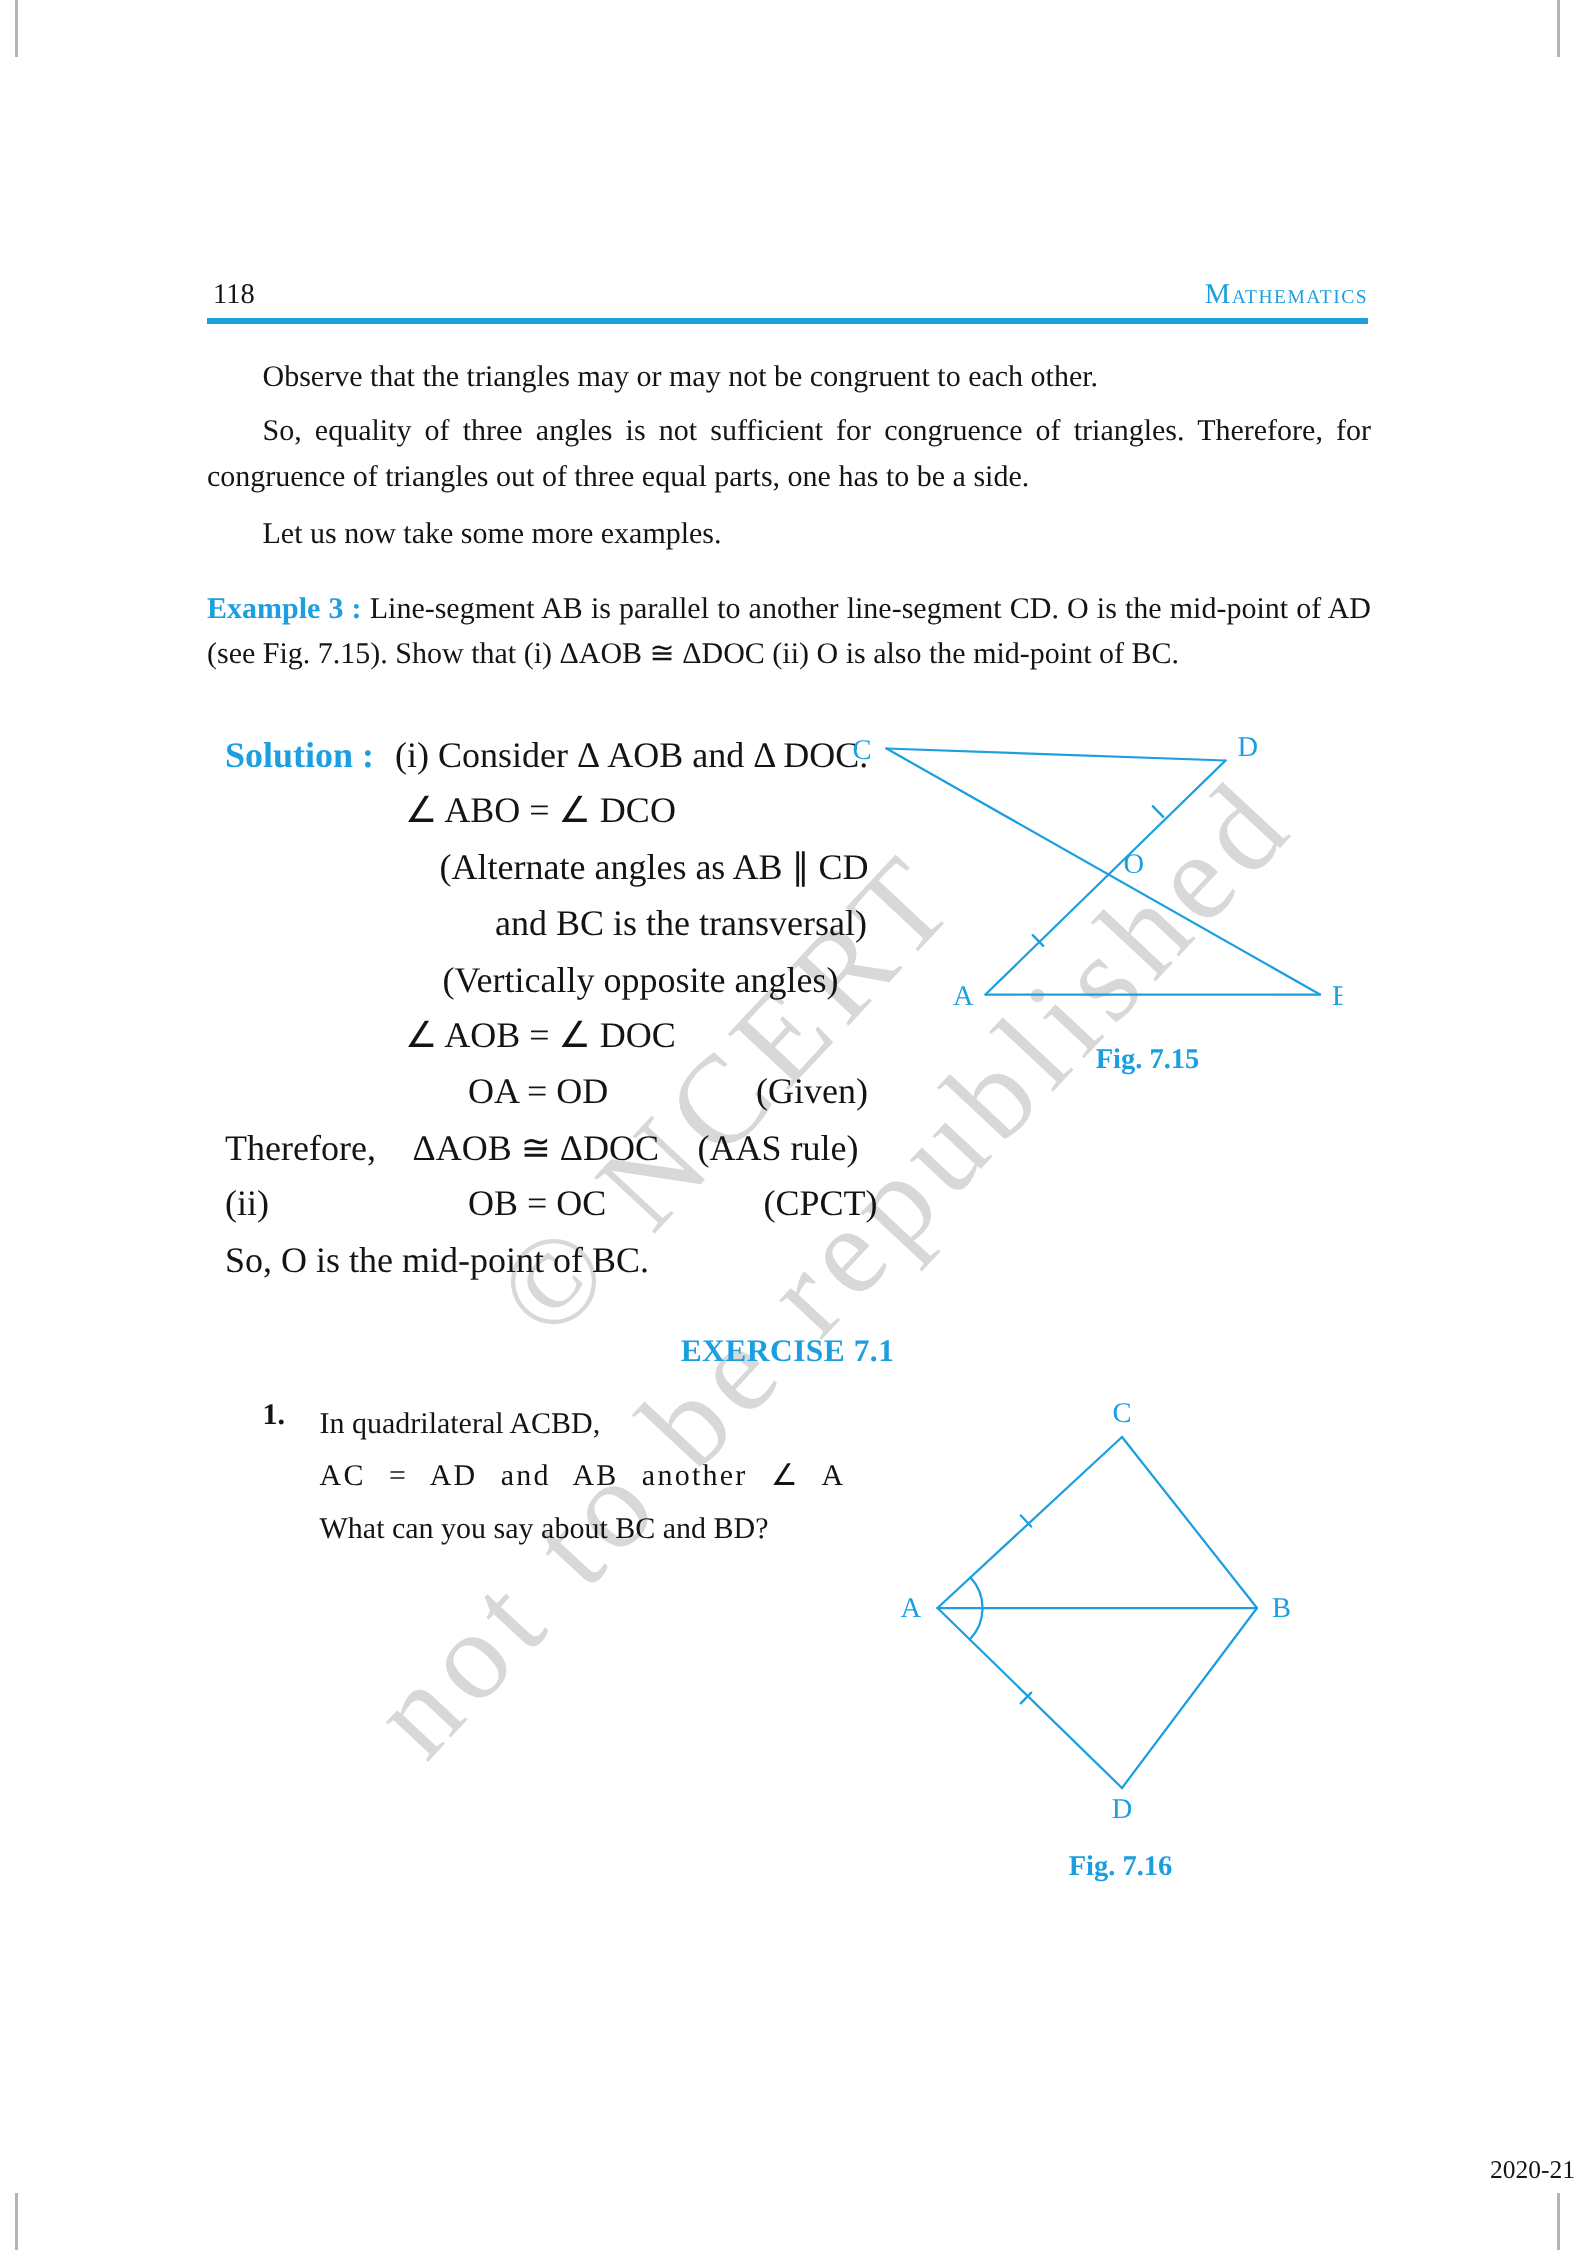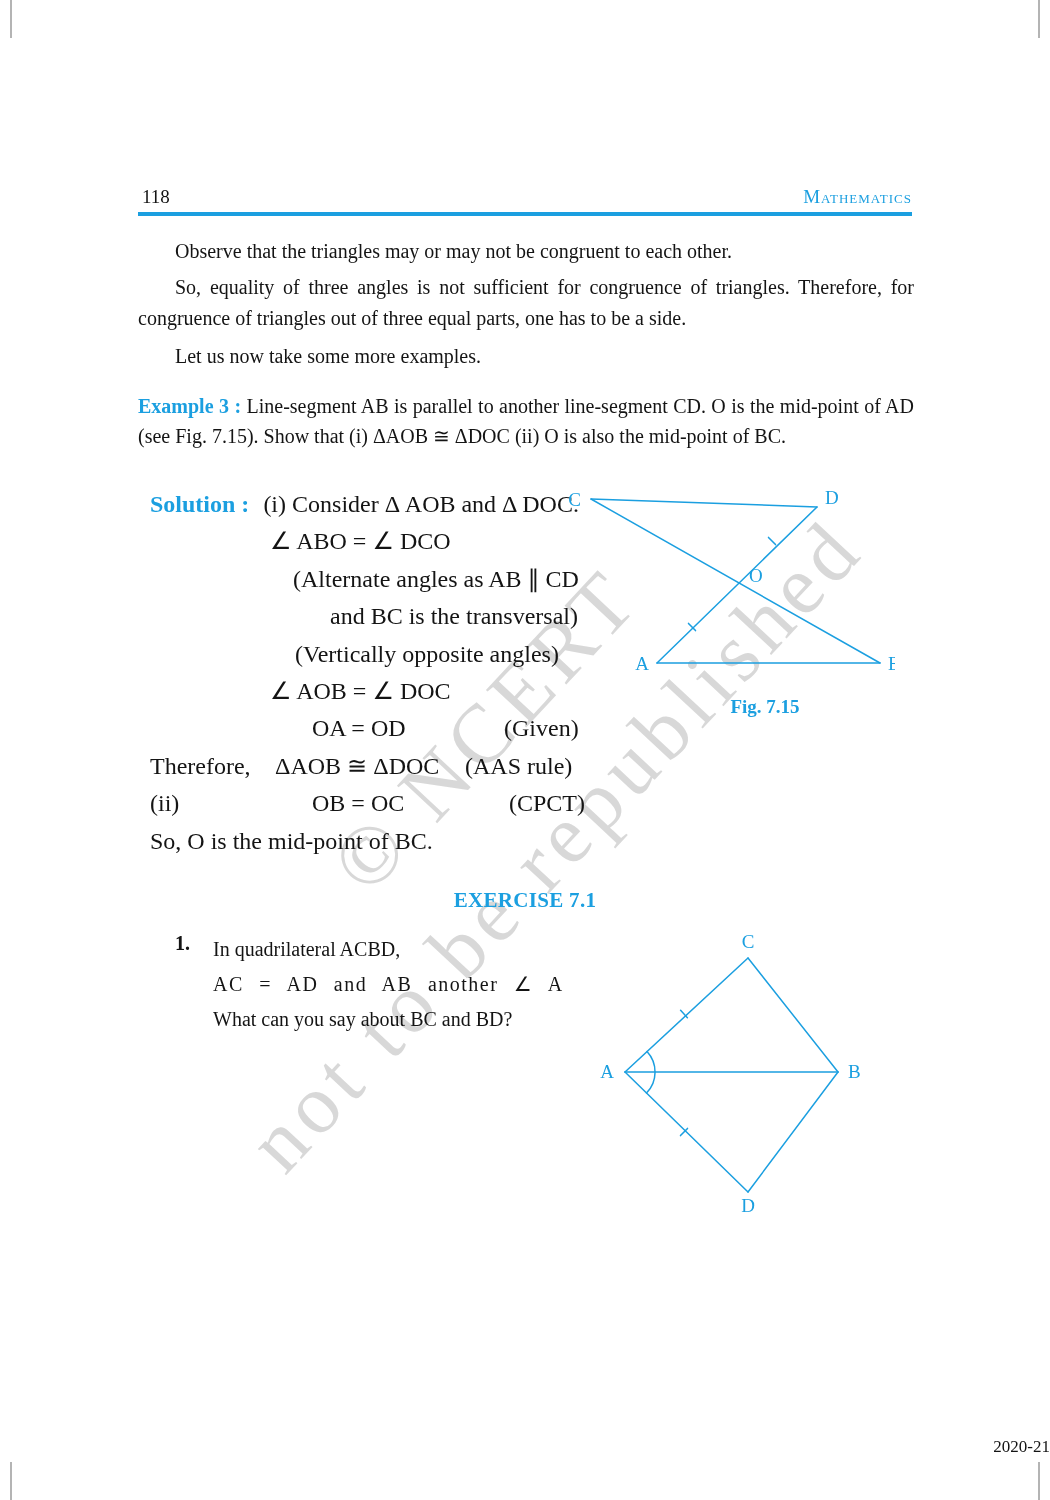--- a/index.html
+++ b/index.html
@@ -151,18 +151,19 @@
         <line class="stroke" x1="45" y1="142" x2="168" y2="262"></line>
         <line class="stroke" x1="168" y1="262" x2="258" y2="142"></line>
         <line class="stroke" x1="100.6" y1="80.3" x2="107.4" y2="87.7"></line>
         <line class="stroke" x1="100.5" y1="205.6" x2="107.5" y2="198.4"></line>
         <path class="stroke" d="M 67 121.6 A 30 30 0 0 1 66.5 163"></path>
         <text x="168" y="18" text-anchor="middle">C</text>
         <text x="34" y="148" text-anchor="end">A</text>
         <text x="268" y="148">B</text>
         <text x="168" y="282" text-anchor="middle">D</text>
       </svg>
+      <div class="fig-caption" style="margin-top:14px; padding-left:34px;">Fig. 7.16</div>
     </div>
 
     <div class="footer">2020-21</div>
 
   </div>
 </div>
 
 </body></html>

